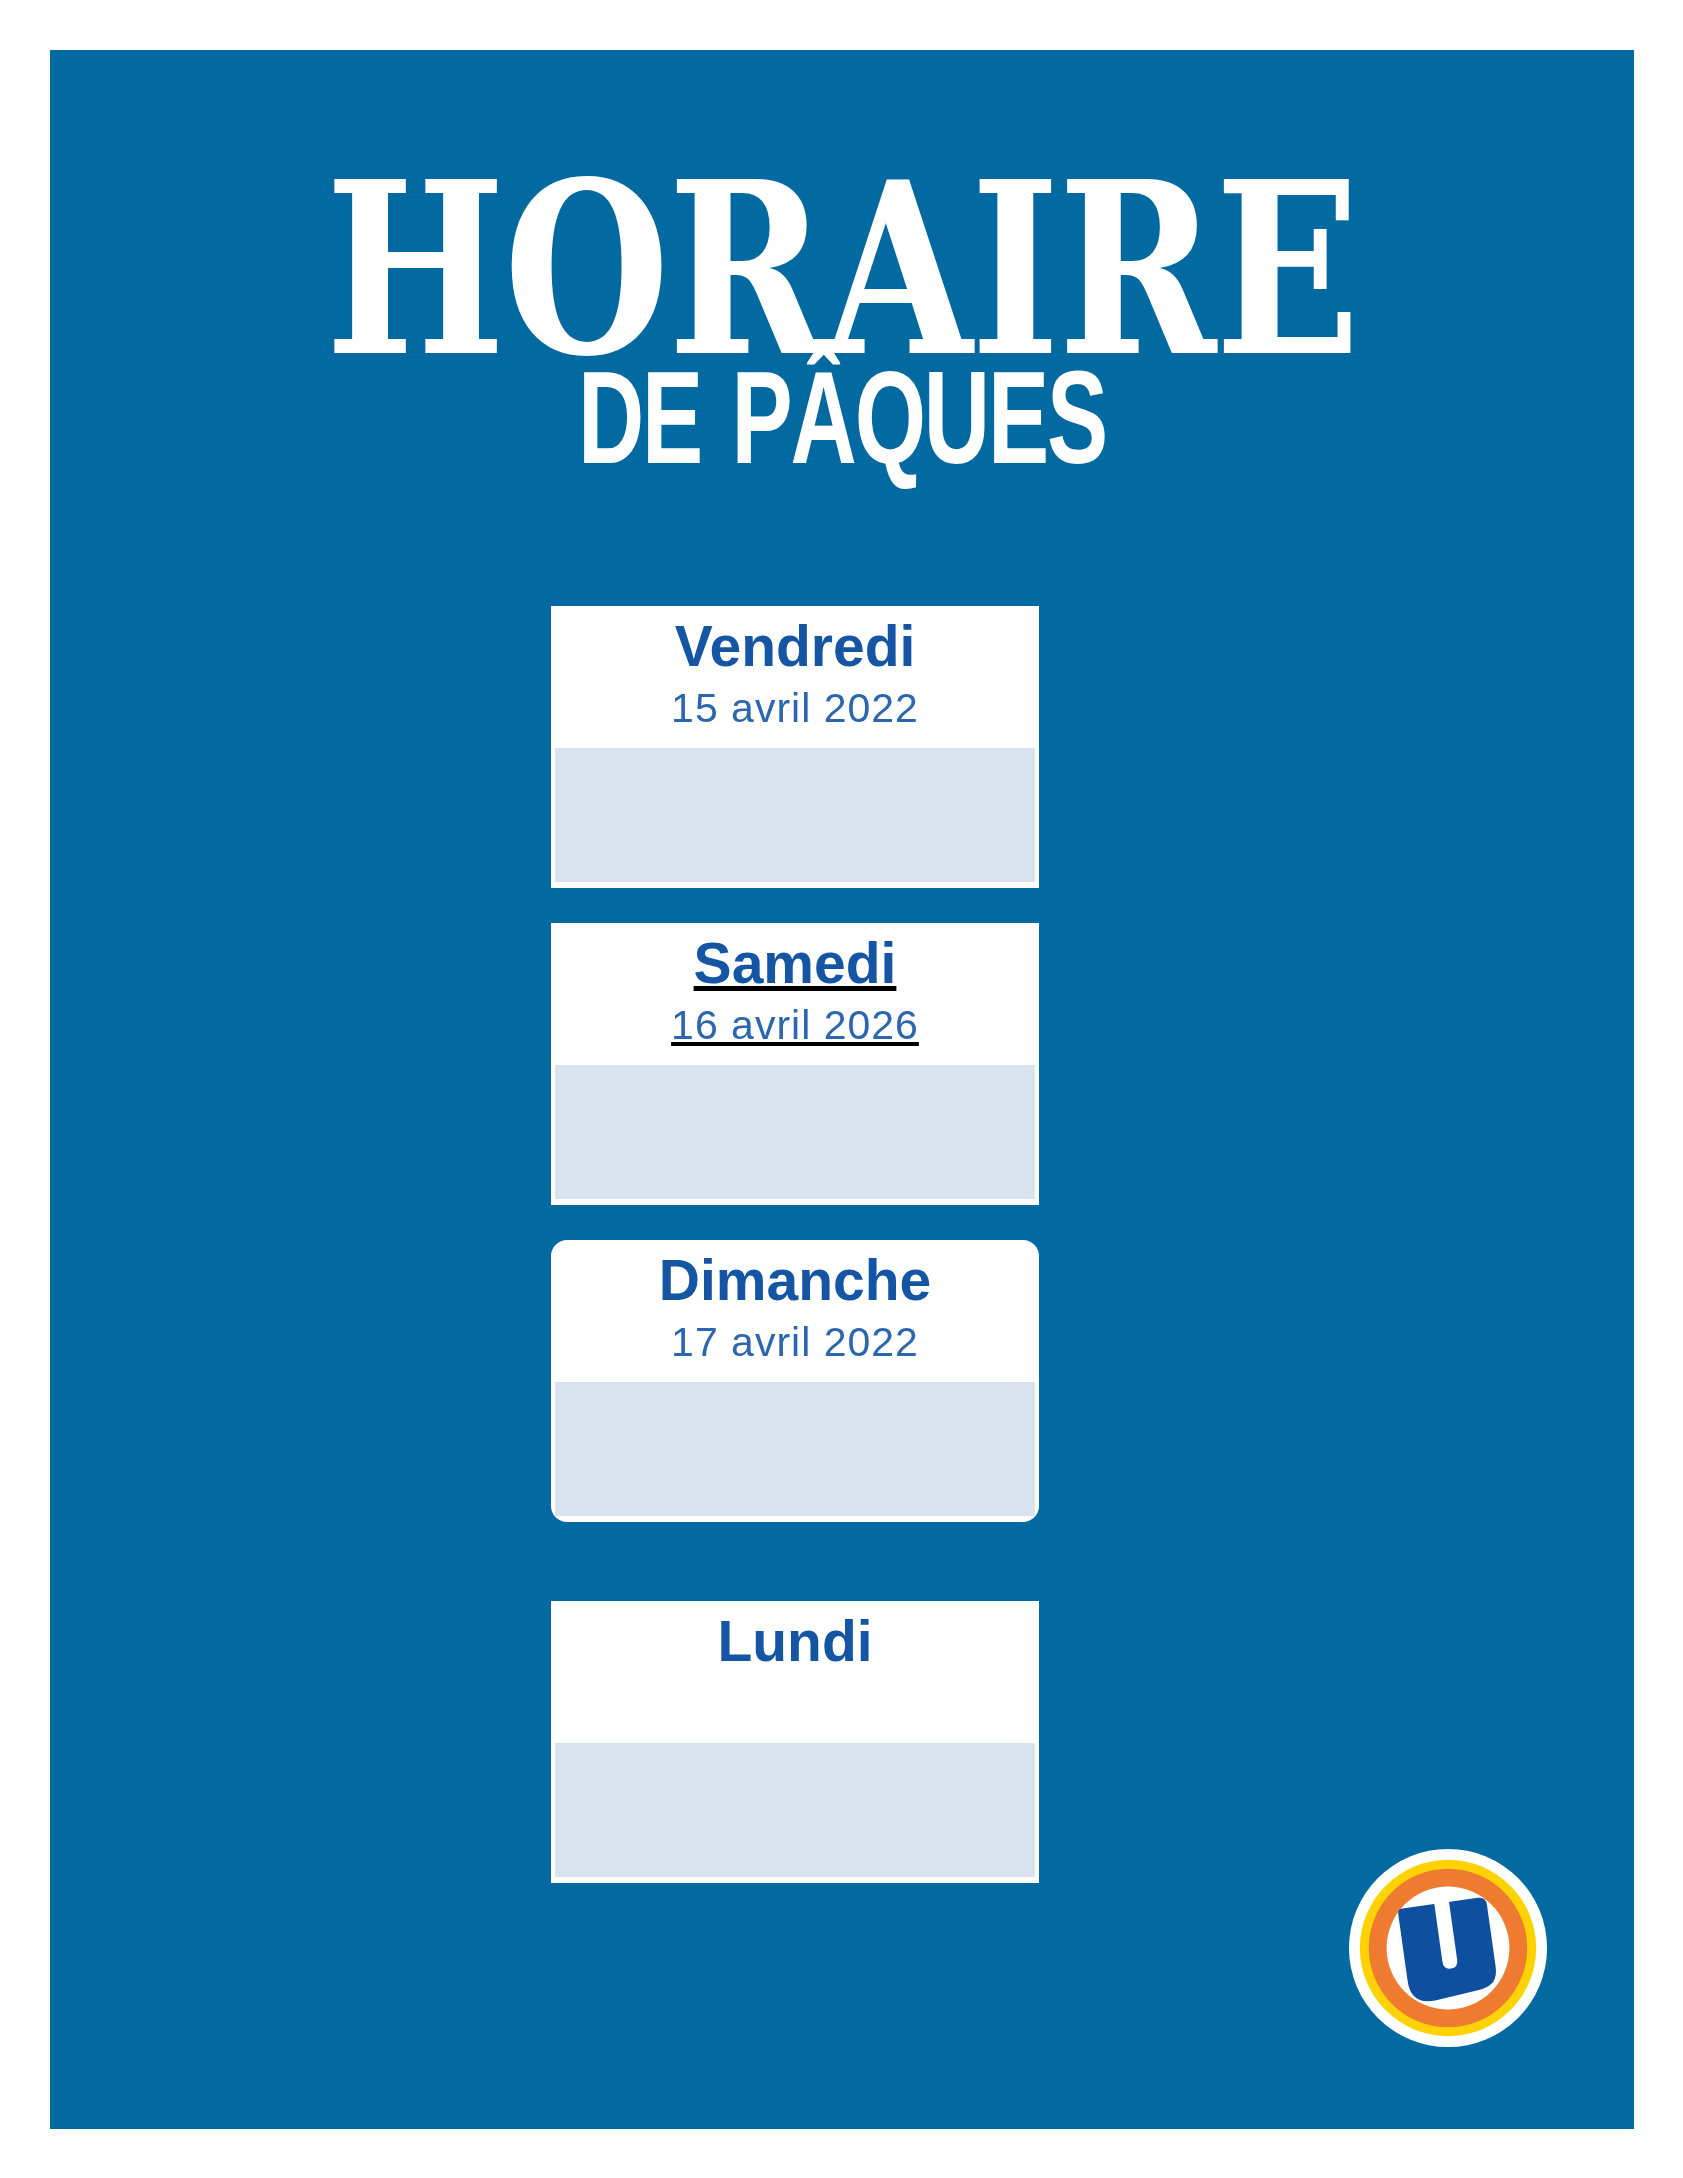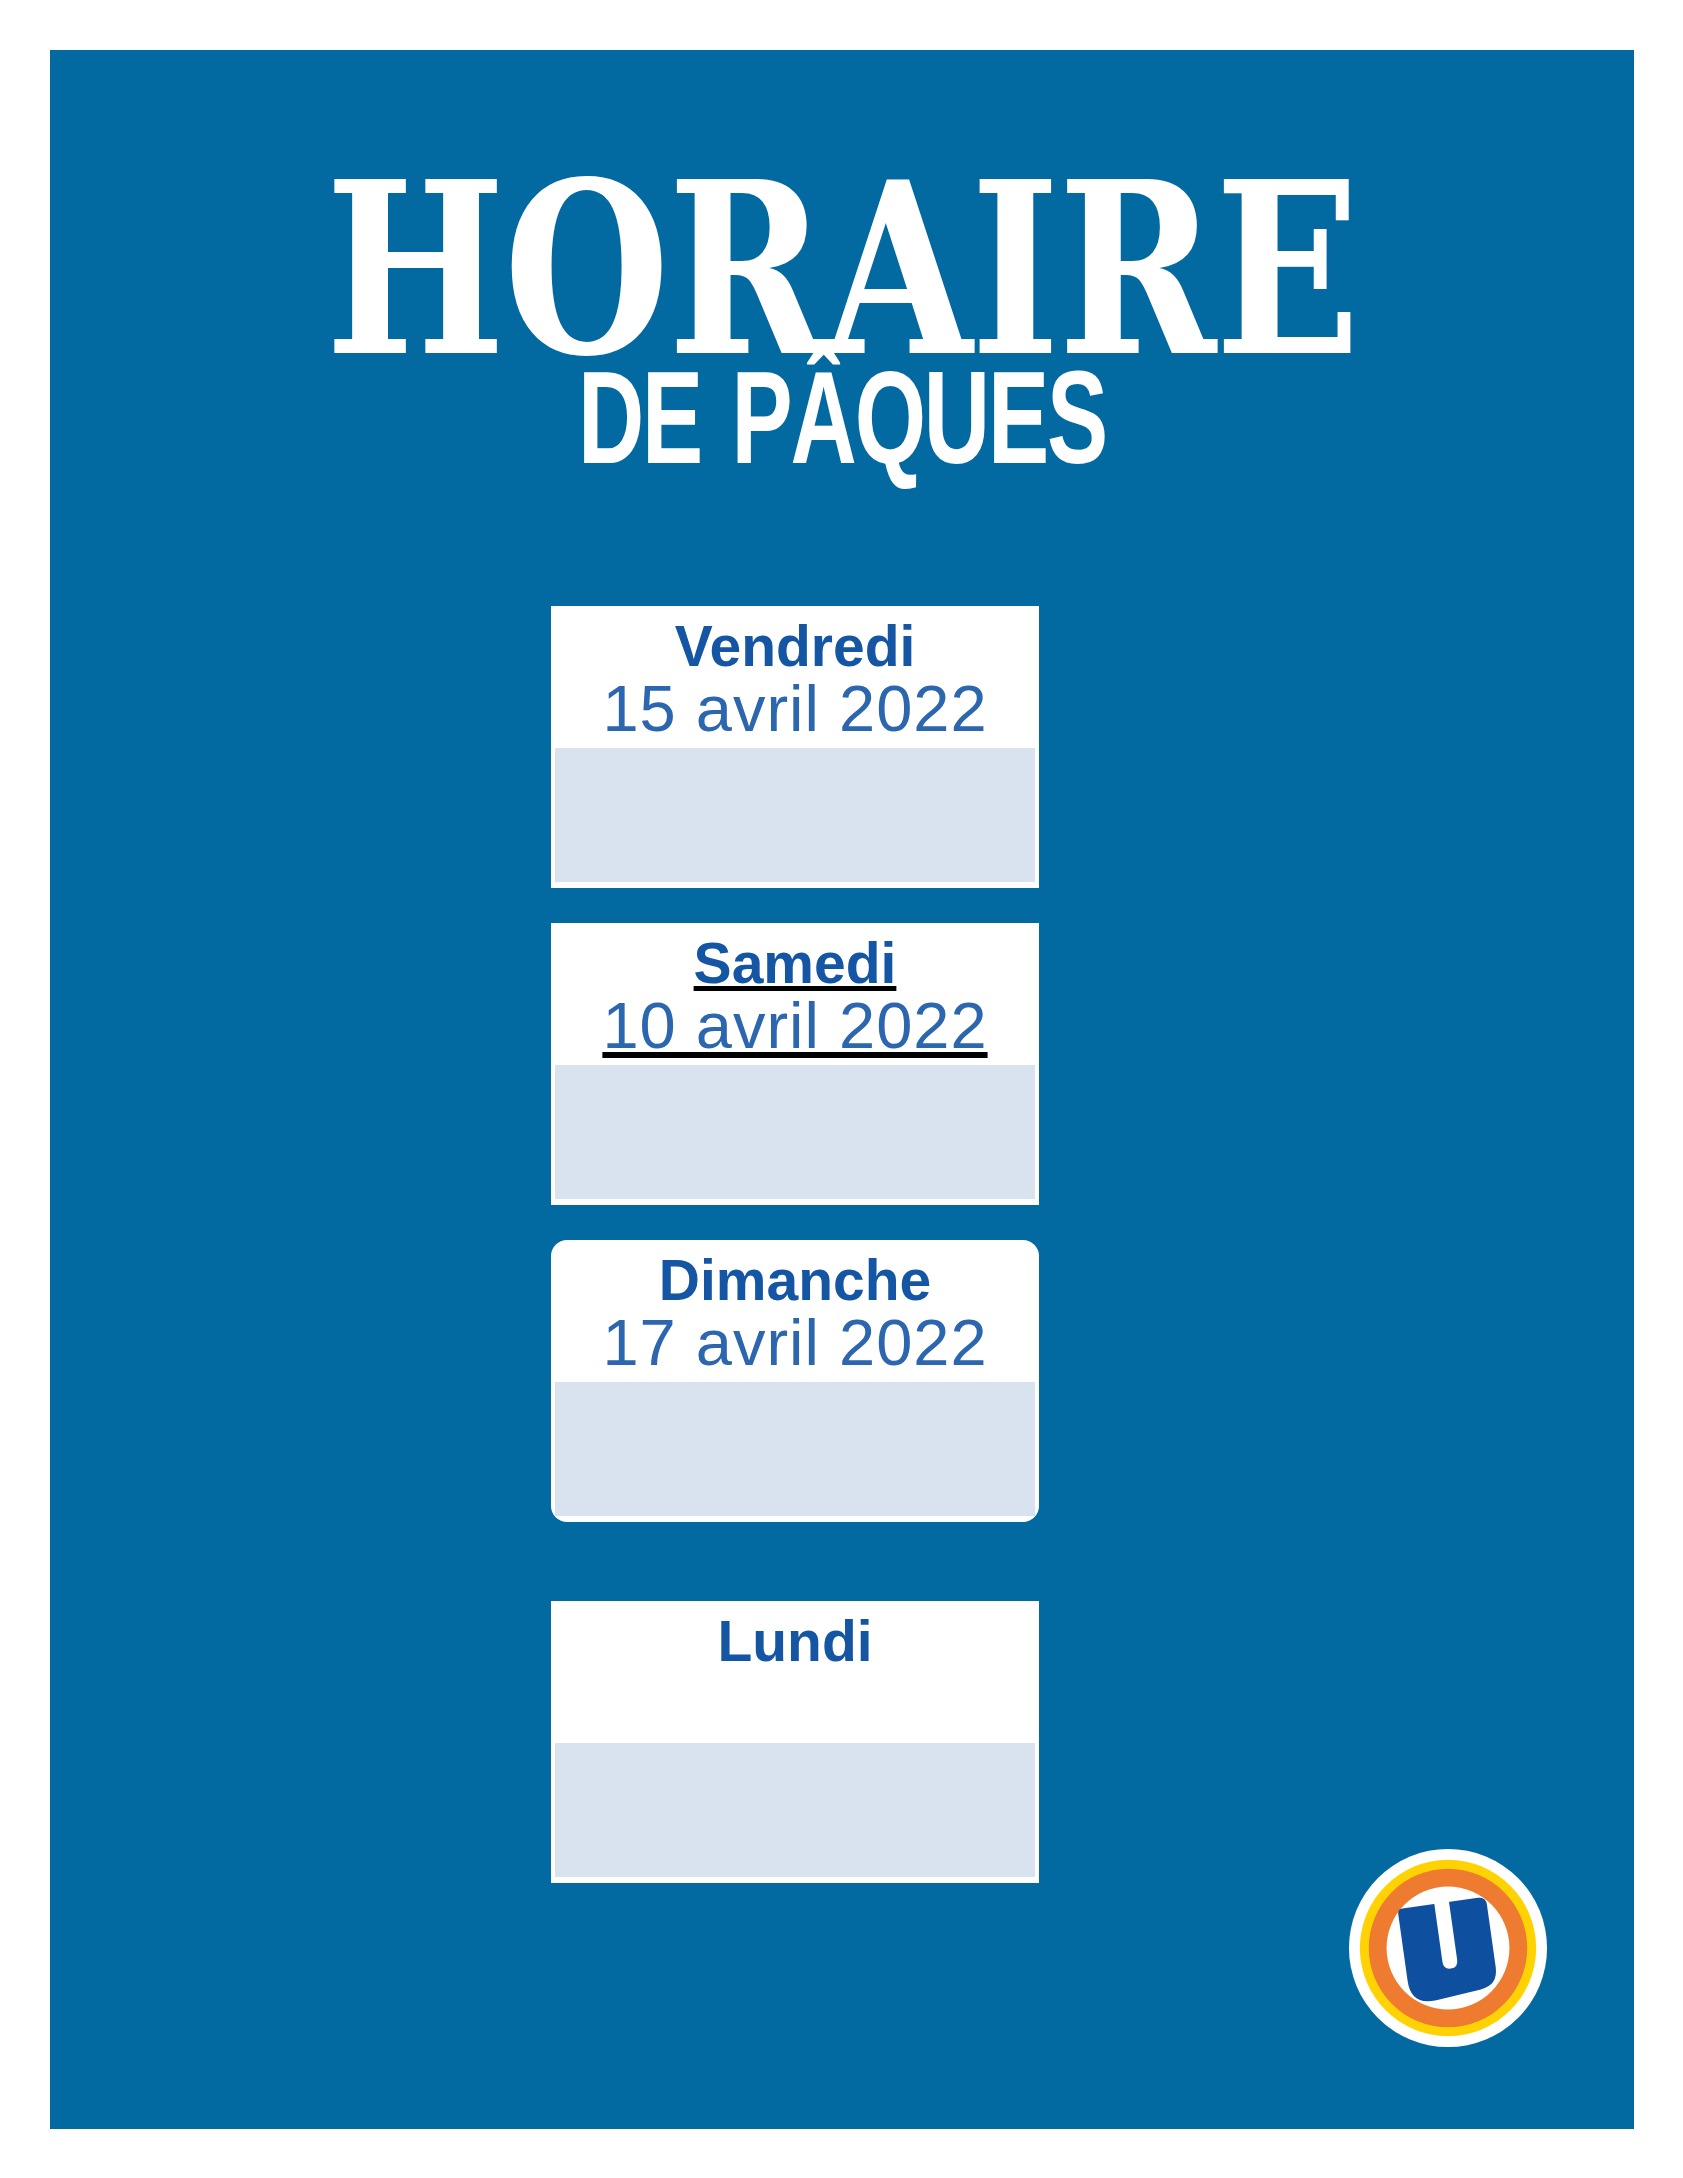--- a/index.html
+++ b/index.html
@@ -71,21 +71,21 @@
   .card-day {
     padding-top: 9px;
     font-weight: 700;
     font-size: 57px;
     line-height: 63px;
     color: #1456A4;
     letter-spacing: 0px;
   }
   .card-date {
     font-weight: 400;
-    font-size: 65px;
+    font-size: 41px;
     line-height: 61px;
     color: #2B66AF;
     letter-spacing: 1px;
   }
   .card-hours {
     position: absolute;
     left: 4px;
     right: 4px;
     top: 142px;
     bottom: 6px;
@@ -110,21 +110,21 @@
     <div class="poster-subtitle">DE PÂQUES</div>
 
     <div class="card card-1">
       <div class="card-day">Vendredi</div>
       <div class="card-date">15 avril 2022</div>
       <div class="card-hours"></div>
     </div>
 
     <div class="card card-2">
       <div class="card-day">Samedi</div>
-      <div class="card-date">10 avril 2022</div>
+      <div class="card-date">16 avril 2026</div>
       <div class="card-hours"></div>
     </div>
 
     <div class="card card-3">
       <div class="card-day">Dimanche</div>
       <div class="card-date">17 avril 2022</div>
       <div class="card-hours"></div>
     </div>
 
     <div class="card card-4">

